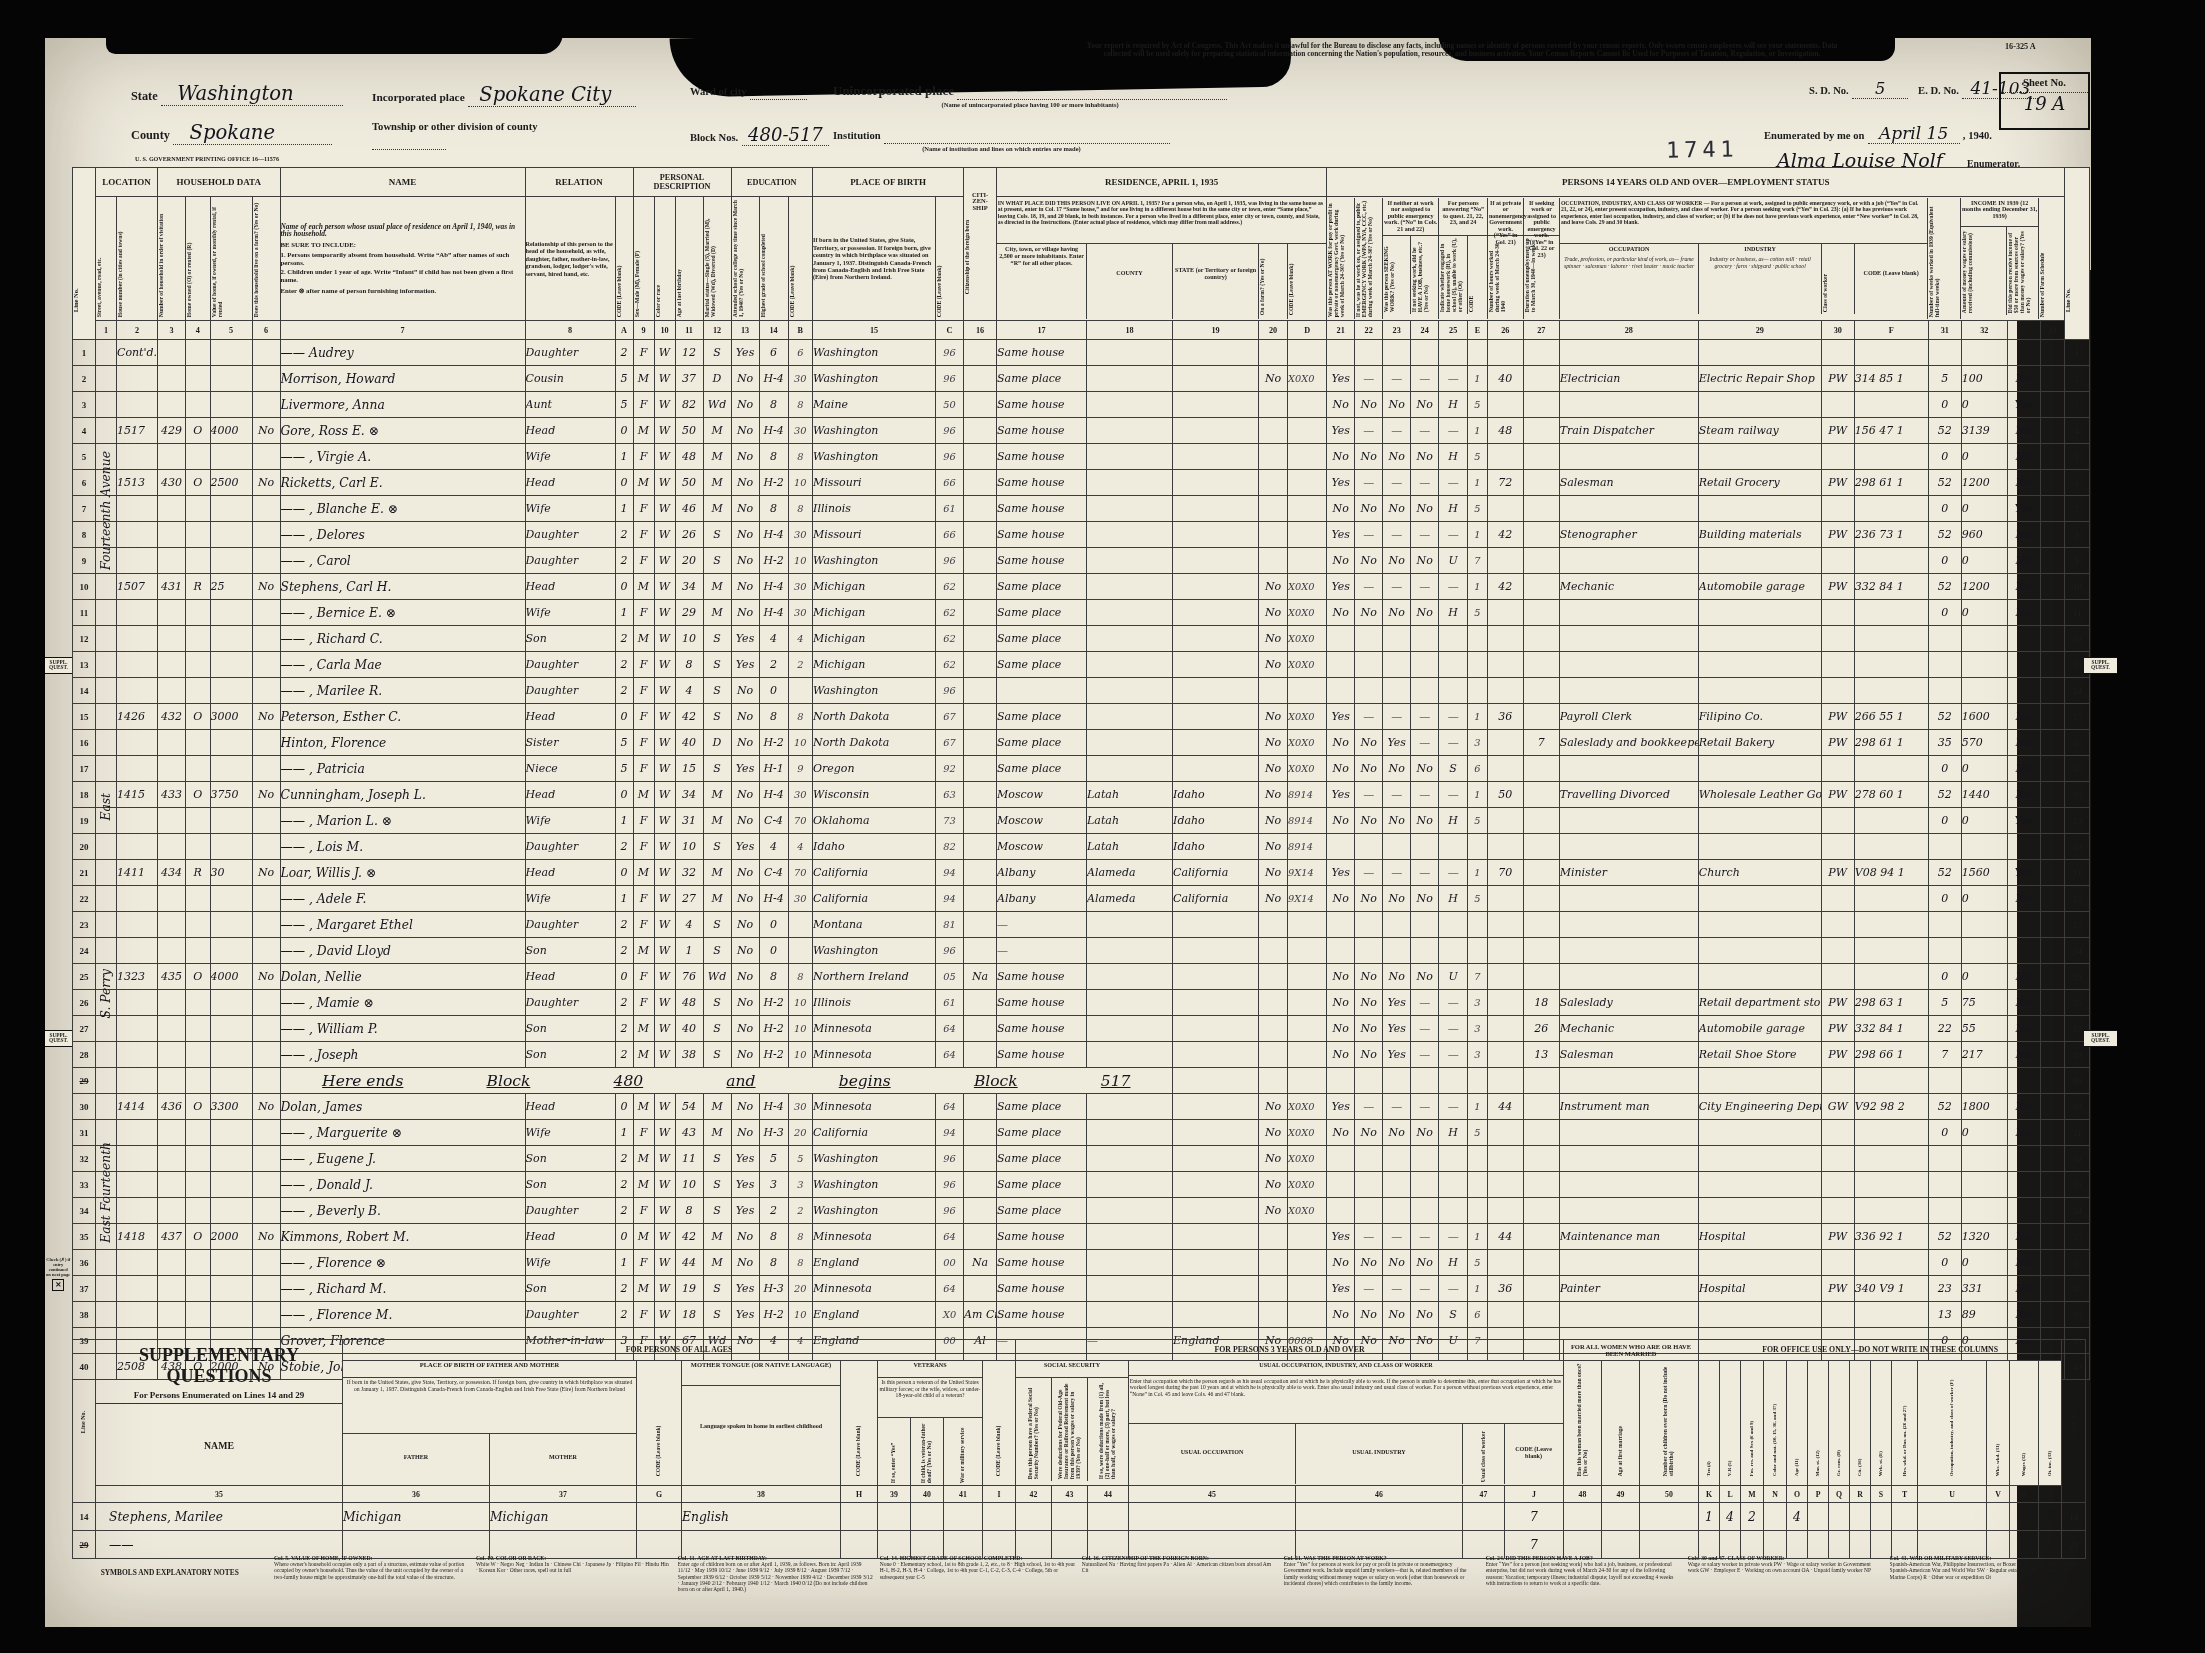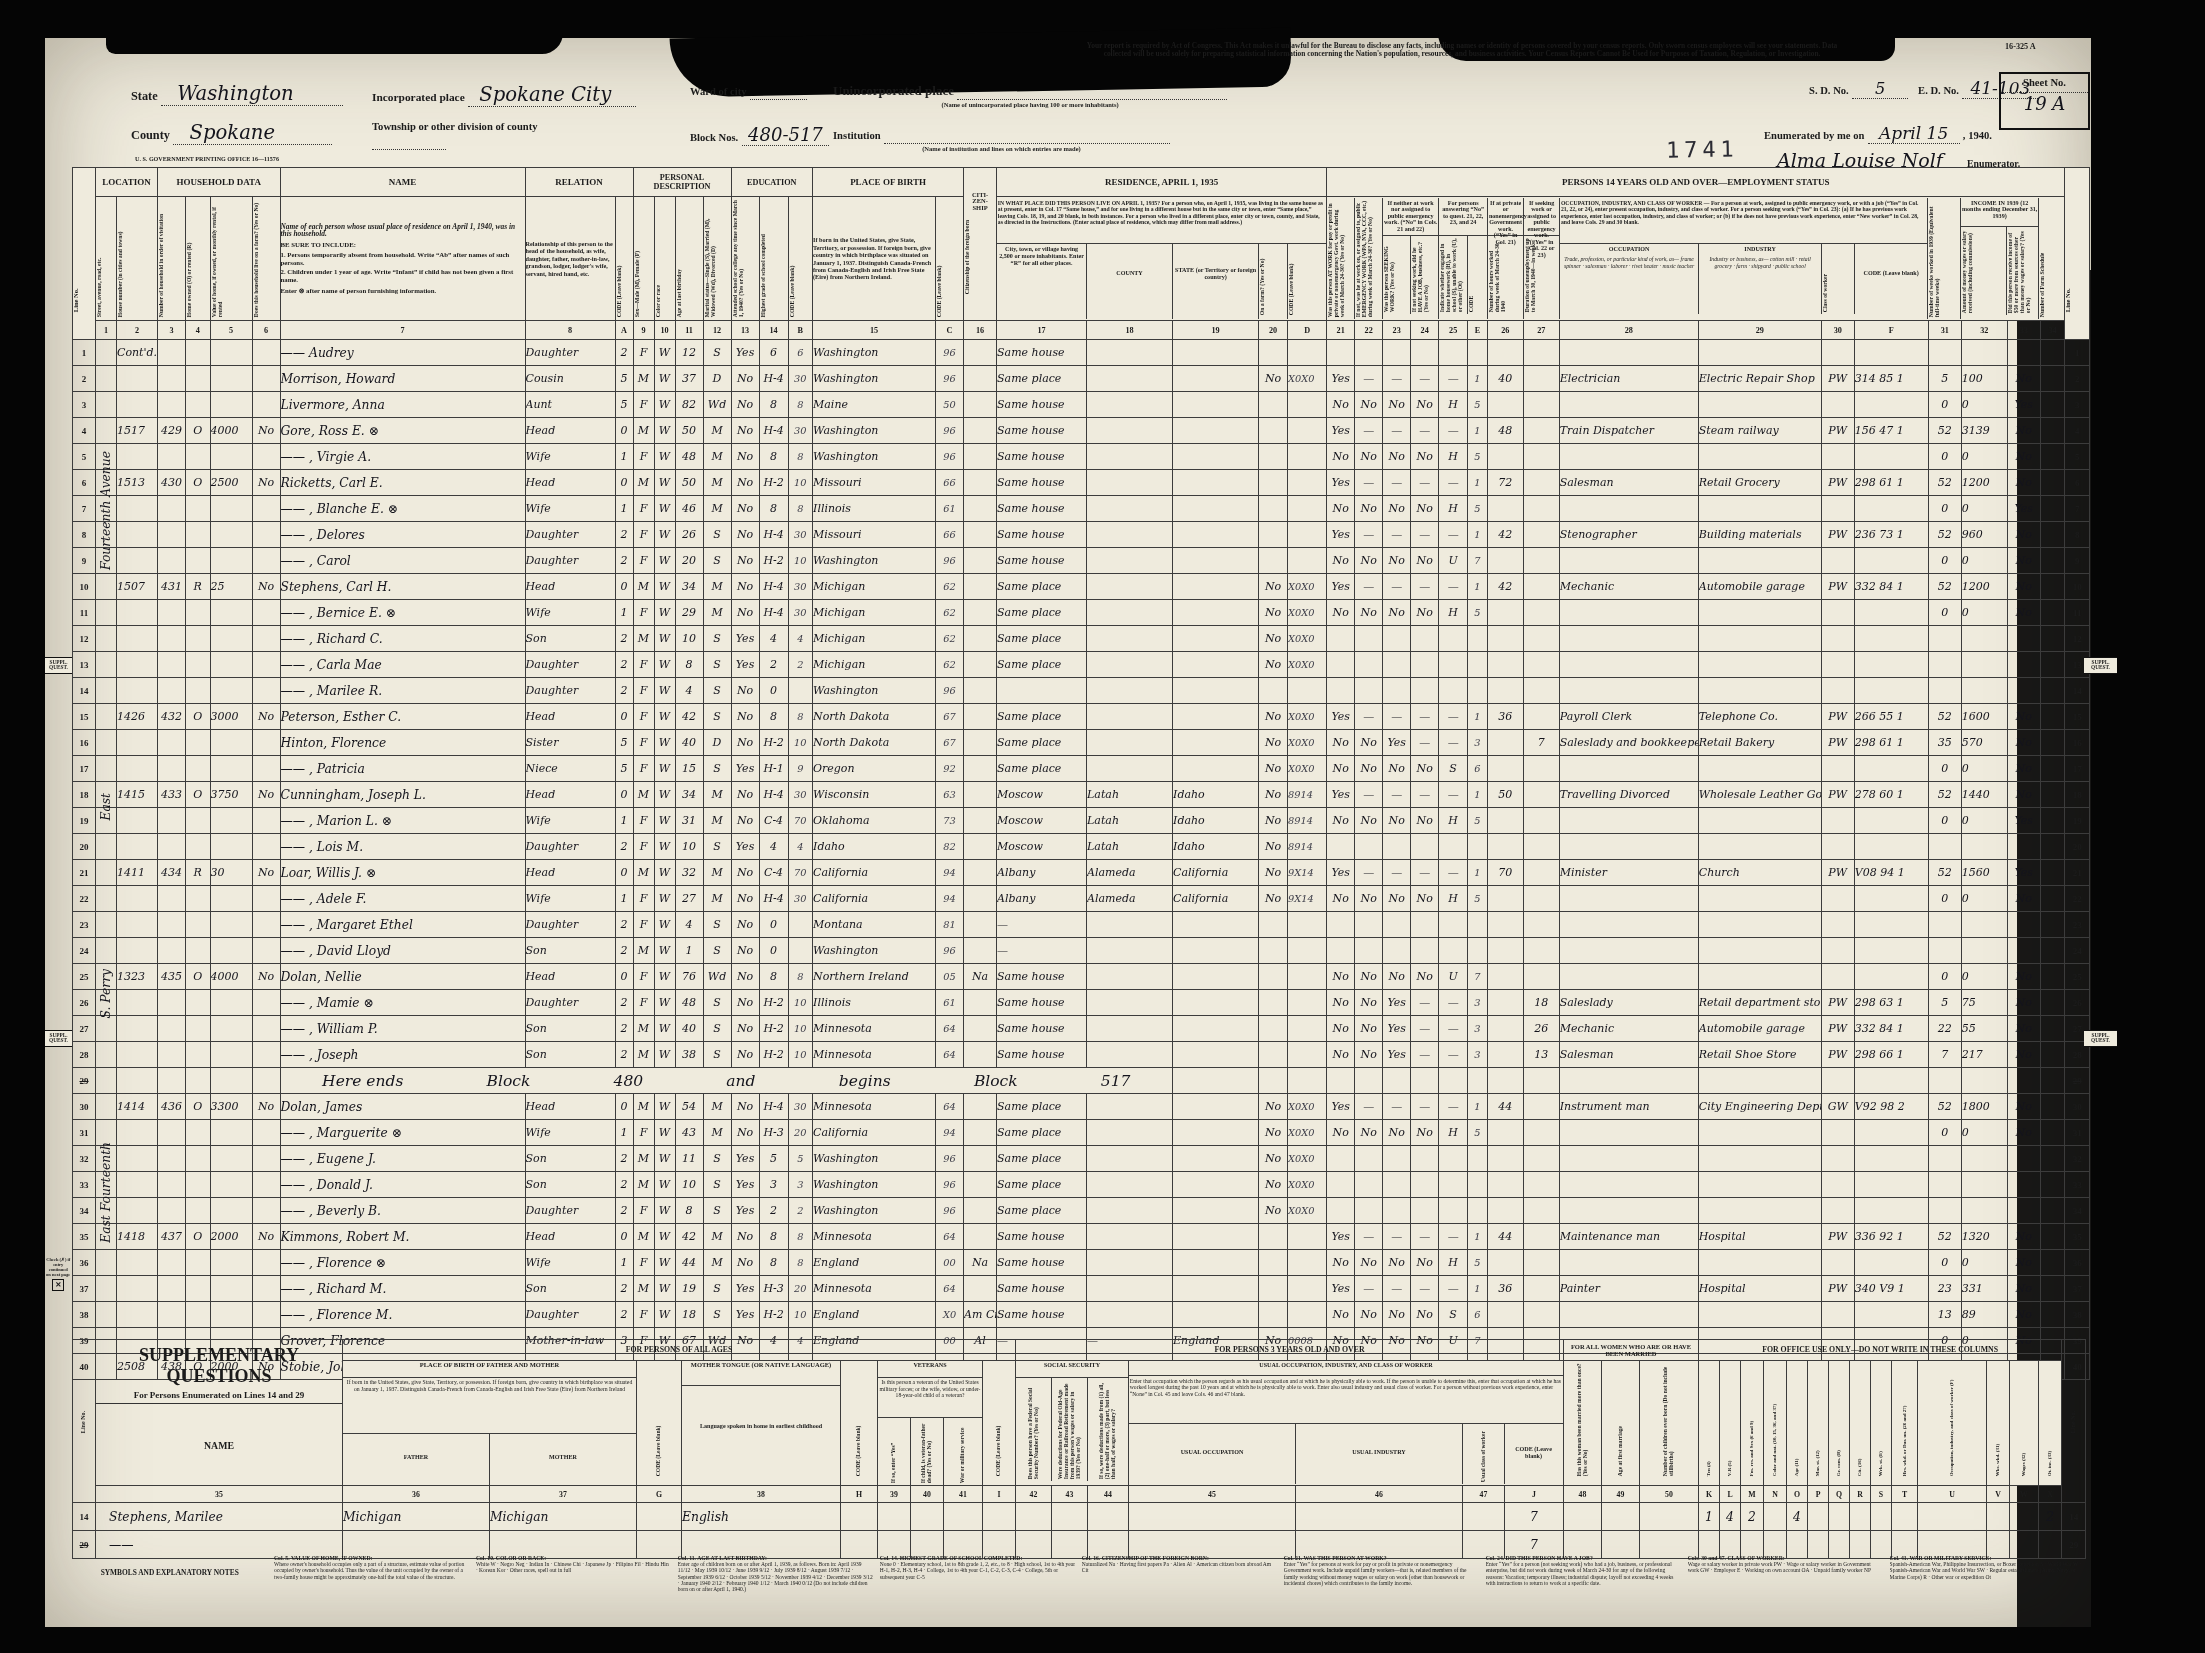--- a/index.html
+++ b/index.html
@@ -1052,21 +1052,21 @@
           <td class="hw" style="font-size: 9.8px; color: rgb(61, 61, 72);">X0X0</td>
           <td class="hw c gl">Yes</td>
           <td class="hw c">—</td>
           <td class="hw c">—</td>
           <td class="hw c">—</td>
           <td class="hw c">—</td>
           <td class="hw c" style="font-size: 9.8px; color: rgb(61, 61, 72);">1</td>
           <td class="hw c gl">36</td>
           <td class="hw c"></td>
           <td class="hw gl">Payroll Clerk</td>
-          <td class="hw">Telephone Co.</td>
+          <td class="hw">Filipino Co.</td>
           <td class="hw c">PW</td>
           <td class="hw">266 55 1</td>
           <td class="hw c gl">52</td>
           <td class="hw">1600</td>
           <td class="hw c">No</td>
           <td class="hw c gl"></td>
           <td class="ln gl">15</td>
         </tr>
         <tr class="r">
           <td class="ln">16</td>
@@ -1642,21 +1642,21 @@
         </tr>
         <tr class="r sp">
           <td class="ln strike">29</td>
           <td></td>
           <td></td>
           <td></td>
           <td></td>
           <td></td>
           <td></td>
           <td colspan="15" class="hw" style="font-size: 15.5px;">
-            <div style="display: flex; justify-content: space-around; align-items: center;">
+            <div style="display: flex; justify-content: space-around; align-items: center; text-decoration: underline;">
               <span>Here ends</span>
               <span>Block</span>
               <span>480</span>
               <span>and</span>
               <span>begins</span>
               <span>Block</span>
               <span>517</span>
             </div>
           </td>
           <td></td>

